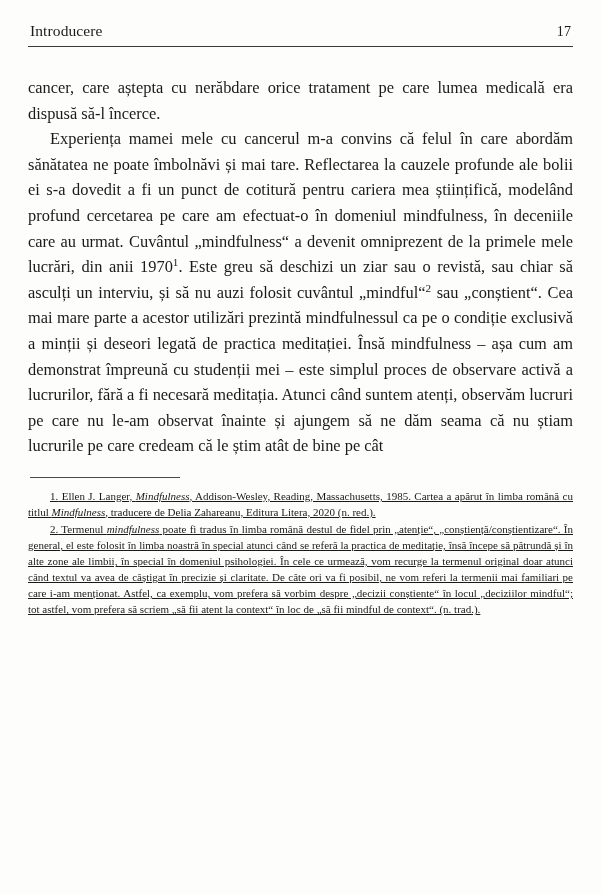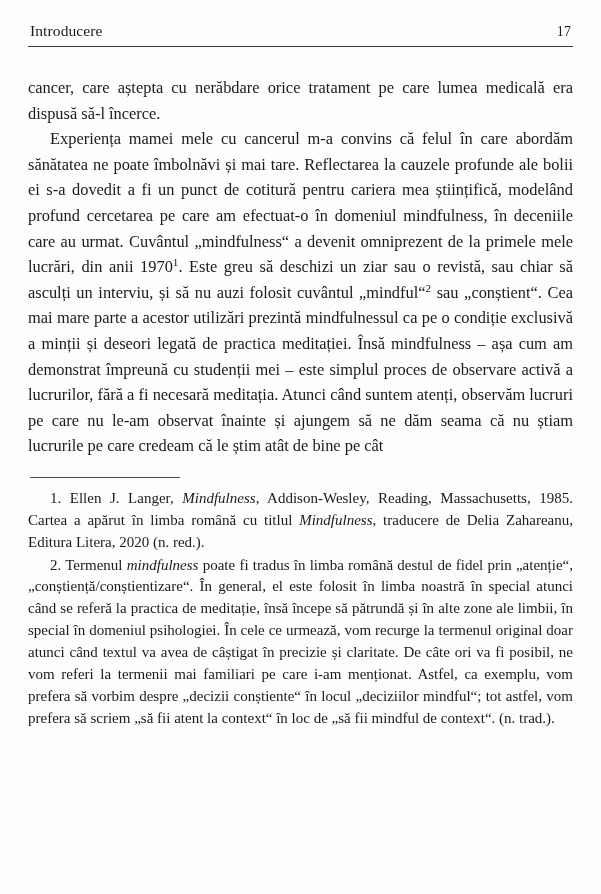--- a/index.html
+++ b/index.html
@@ -58,23 +58,24 @@
     text-indent: 22px;
     font-family: Liberation Serif, serif;
   }
   .footnote-sep {
     width: 150px;
     height: 1px;
     background: #4a4a4a;
     margin: 18px 0 10px 2px;
   }
   .footnotes {
-    font-size: 15px;
+    font-size: 11px;
     line-height: 1.46;
     text-align: justify;
+    text-decoration: underline;
   }
   .footnotes p {
     margin: 0 0 1px 0;
   }
   .footnotes p.fn {
     text-indent: 22px;
   }
   i { font-style: italic; }
   sup {
     font-size: 0.68em;

